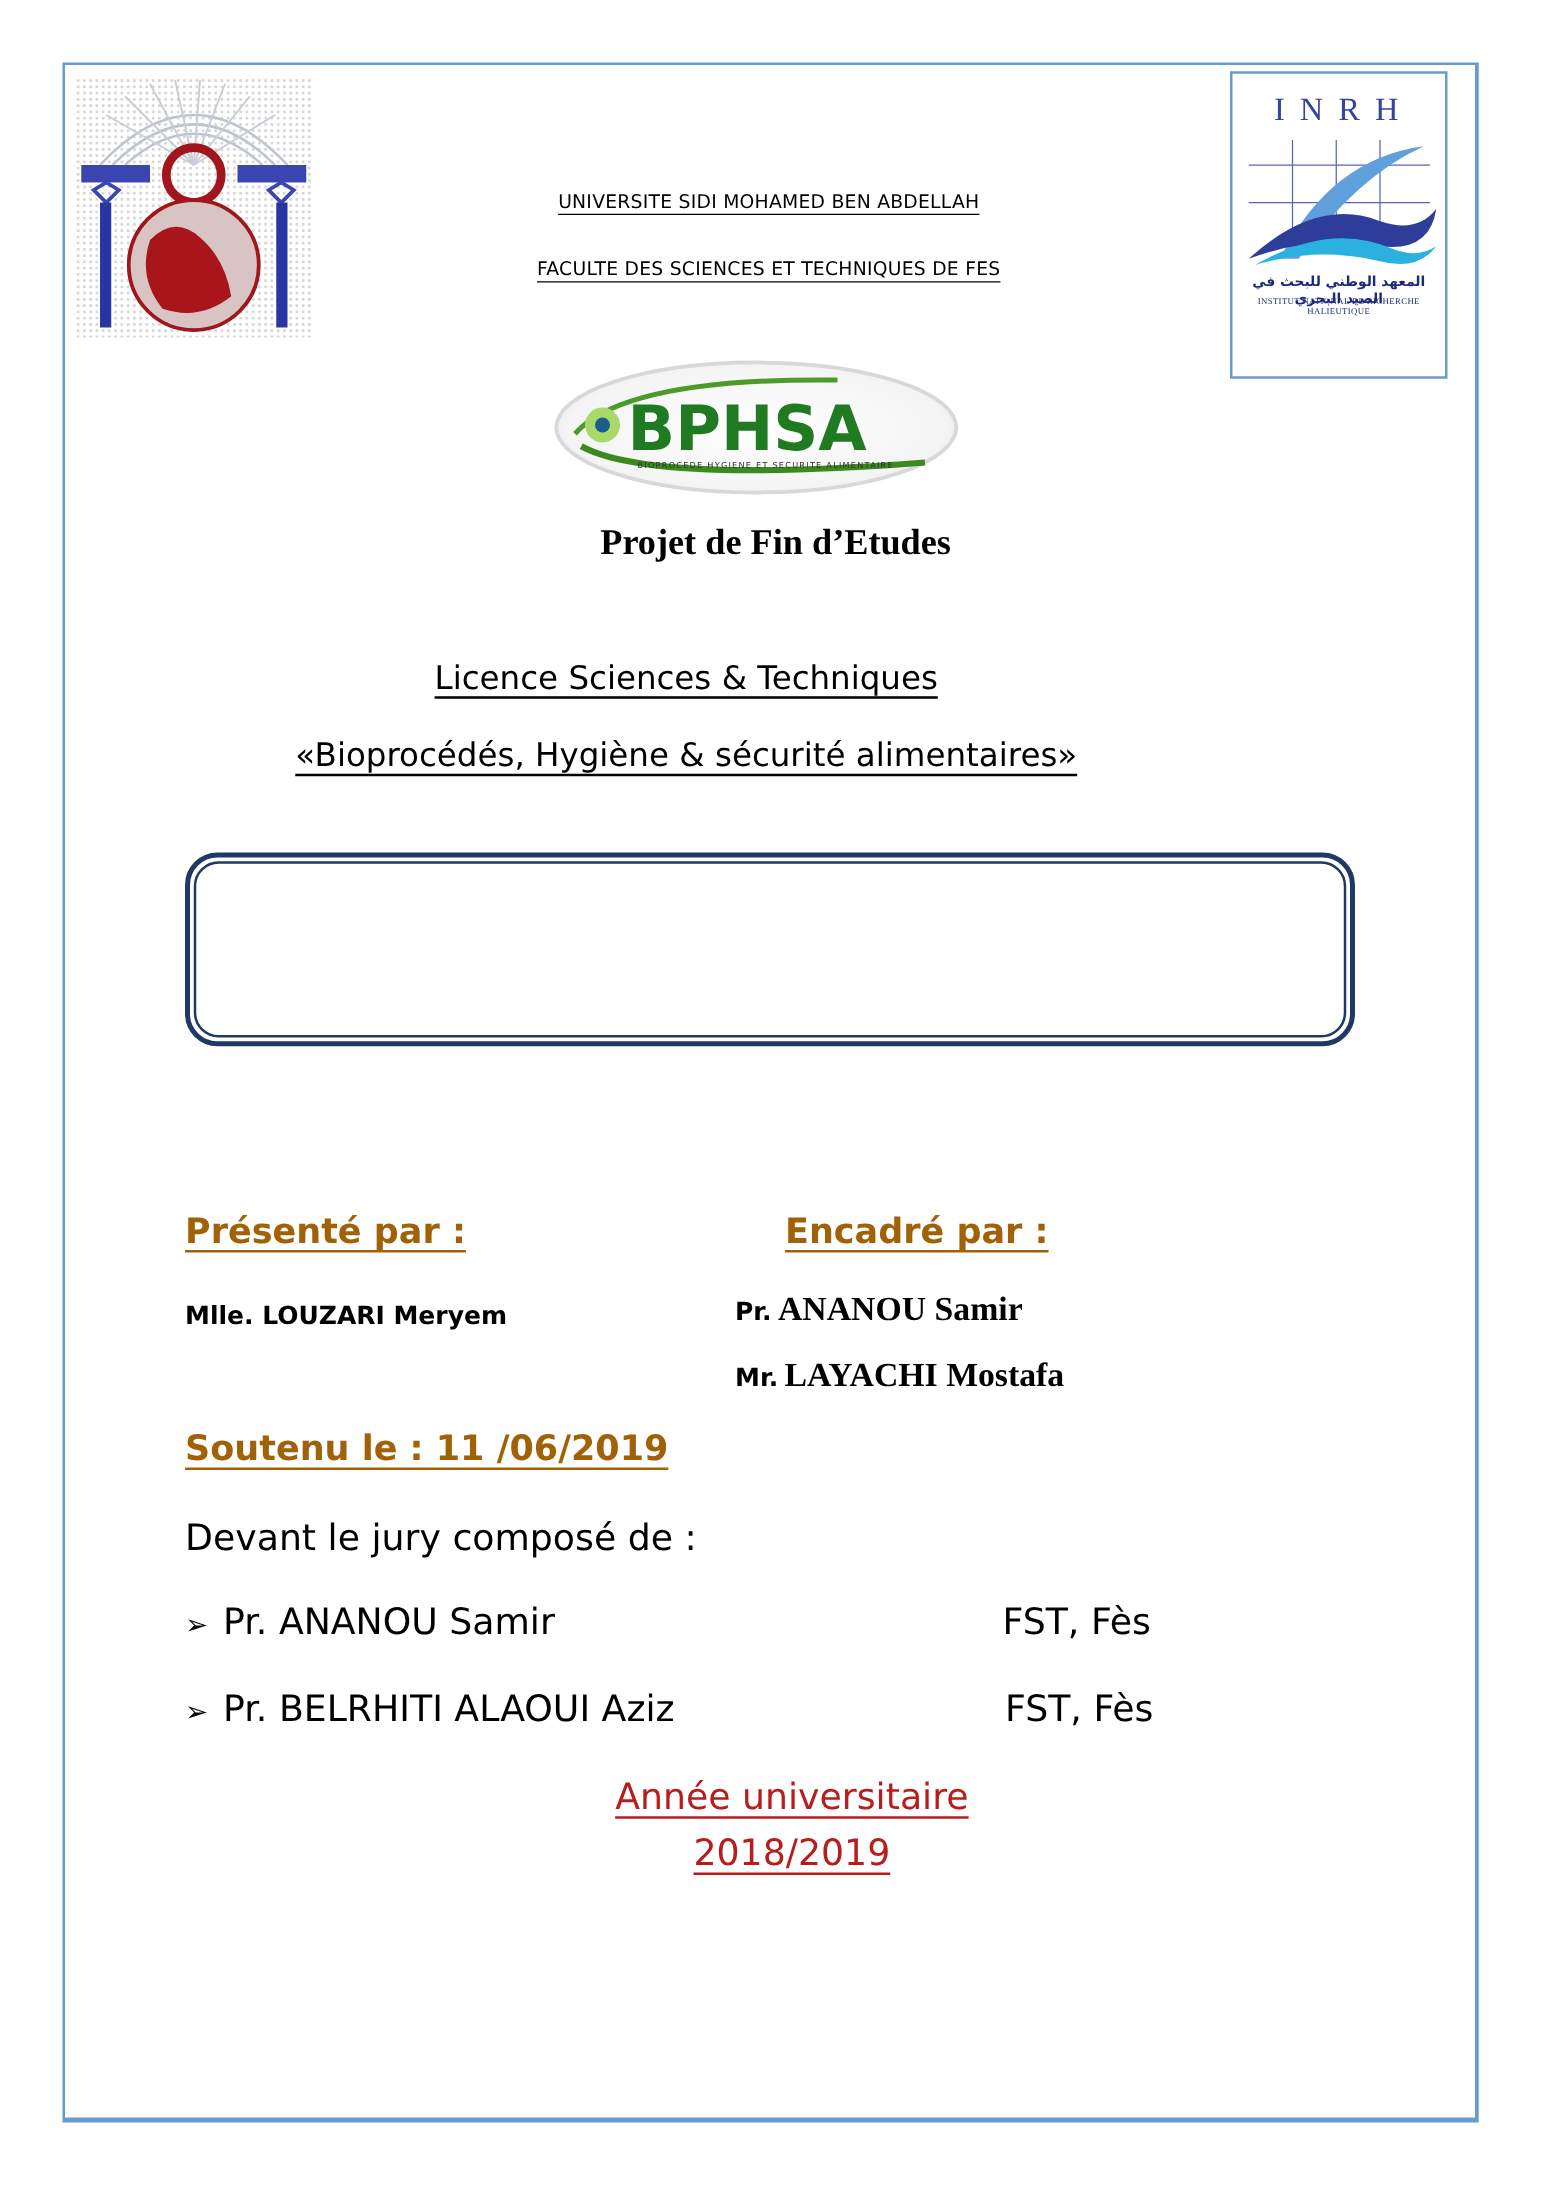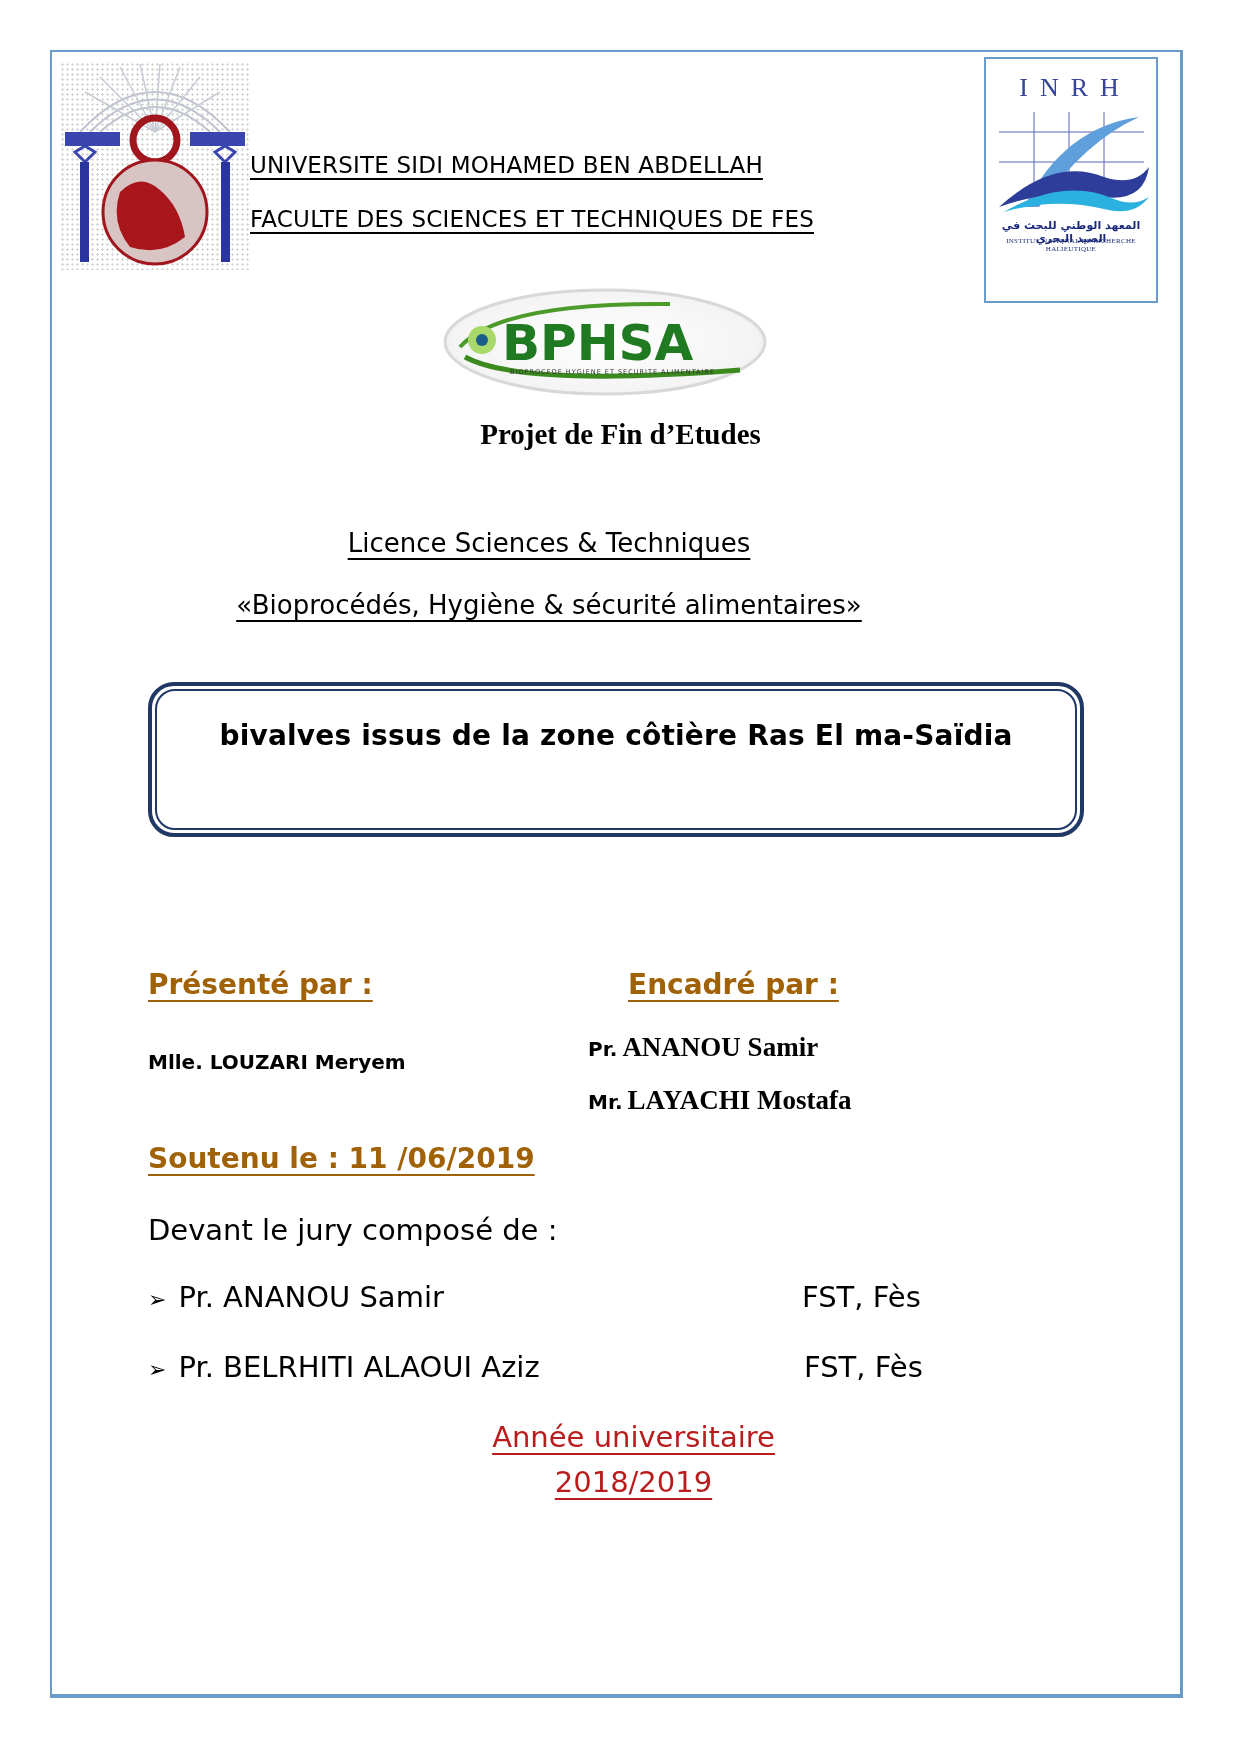--- a/index.html
+++ b/index.html
@@ -16,38 +16,38 @@
 
   
   .inrh-logo { left: 984px; top: 57px; width: 174px; height: 246px; border: 2px solid #6a9cca;
                box-sizing: border-box; background: #fff; }
   .inrh-title { position: absolute; top: 14px; left: 0; width: 100%; text-align: center;
                 font-family: "Liberation Serif", serif; font-size: 26px; letter-spacing: 12px; color: #36449a; padding-left: 8px; box-sizing: border-box; }
   .inrh-arabic { position: absolute; top: 160px; left: 4px; right: 4px; text-align: center; font-size: 11px; color: #1b2a7a; font-weight: bold; direction: rtl; }
   .inrh-sub { position: absolute; top: 178px; left: 0; right: 0; text-align: center; font-family: "Liberation Serif", serif;
               font-size: 7px; color: #1b2a7a; letter-spacing: 0.3px; }
 
-  .uni-line { left: 250px; width: 730px; font-family: "DejaVu Sans", sans-serif;
-              font-size: 23px; text-decoration: underline; text-underline-offset: 5px; letter-spacing: 0.2px; }
+  .uni-line { left: 250px; width: 730px; text-align: center; font-family: "DejaVu Sans", sans-serif;
+              font-size: 15px; text-decoration: underline; text-underline-offset: 5px; letter-spacing: 0.2px; }
 
   
   .bphsa-logo { left: 440px; top: 282px; width: 330px; height: 118px; }
 
   .projet { left: 0; width: 1241px; top: 418px; text-align: center; font-family: "Liberation Serif", serif;
             font-weight: bold; font-size: 29px; }
   .licence { left: 0; width: 1098px; text-align: center; font-size: 26px; text-decoration: underline; text-underline-offset: 6px; }
 
   .title-box { left: 148px; top: 682px; width: 936px; height: 155px; border: 4px solid #1f3864; border-radius: 26px;
                box-sizing: border-box; padding: 3px; }
   .title-inner { width: 100%; height: 100%; border: 2px solid #1f3864; border-radius: 20px; box-sizing: border-box;
                  display: flex; align-items: flex-start; justify-content: center; padding-top: 22px; }
   .title-text { text-align: center; font-weight: bold; font-size: 28px; line-height: 46px; letter-spacing: 0.2px; }
 
   .blue-head { color: #a16207; font-weight: bold; font-size: 28px; text-decoration: underline; text-underline-offset: 6px; }
-  .name-hand { font-weight: bold; font-size: 20px; margin-top: 10px; }
+  .name-hand { font-weight: bold; font-size: 20px; }
   .name-serif { font-family: "Liberation Serif", serif; font-size: 27px; font-weight: bold; }
   .prefix { font-family: "DejaVu Sans", sans-serif; font-weight: bold; font-size: 20px; }
   .jury-text { font-size: 29px; }
   .arrow { font-size: 22px; margin-right: 12px; }
   .annee { left: 13px; width: 1241px; text-align: center; color: #b91c1c; font-weight: normal; font-size: 29px;
            text-decoration: underline; text-underline-offset: 6px; }
 </style>
 </head>
 <body>
 
@@ -123,21 +123,20 @@
 </div>
 
 <div class="abs projet">Projet de Fin d’Etudes</div>
 
 <div class="abs licence" style="top:528px;">Licence Sciences &amp; Techniques</div>
 <div class="abs licence" style="top:590px;">«Bioprocédés, Hygiène &amp; sécurité alimentaires»</div>
 
 <div class="abs title-box">
   <div class="title-inner">
     <div class="title-text">
-      <div>bivalves issus de la zone côtière Ras El ma-Saïdia</div>
     </div>
   </div>
 </div>
 
 <div class="abs blue-head" style="left:148px; top:968px;">Présenté par :</div>
 <div class="abs blue-head" style="left:628px; top:968px;">Encadré par :</div>
 
 <div class="abs name-hand" style="left:148px; top:1040px;">Mlle. LOUZARI Meryem</div>
 
 <div class="abs" style="left:588px; top:1032px;">

